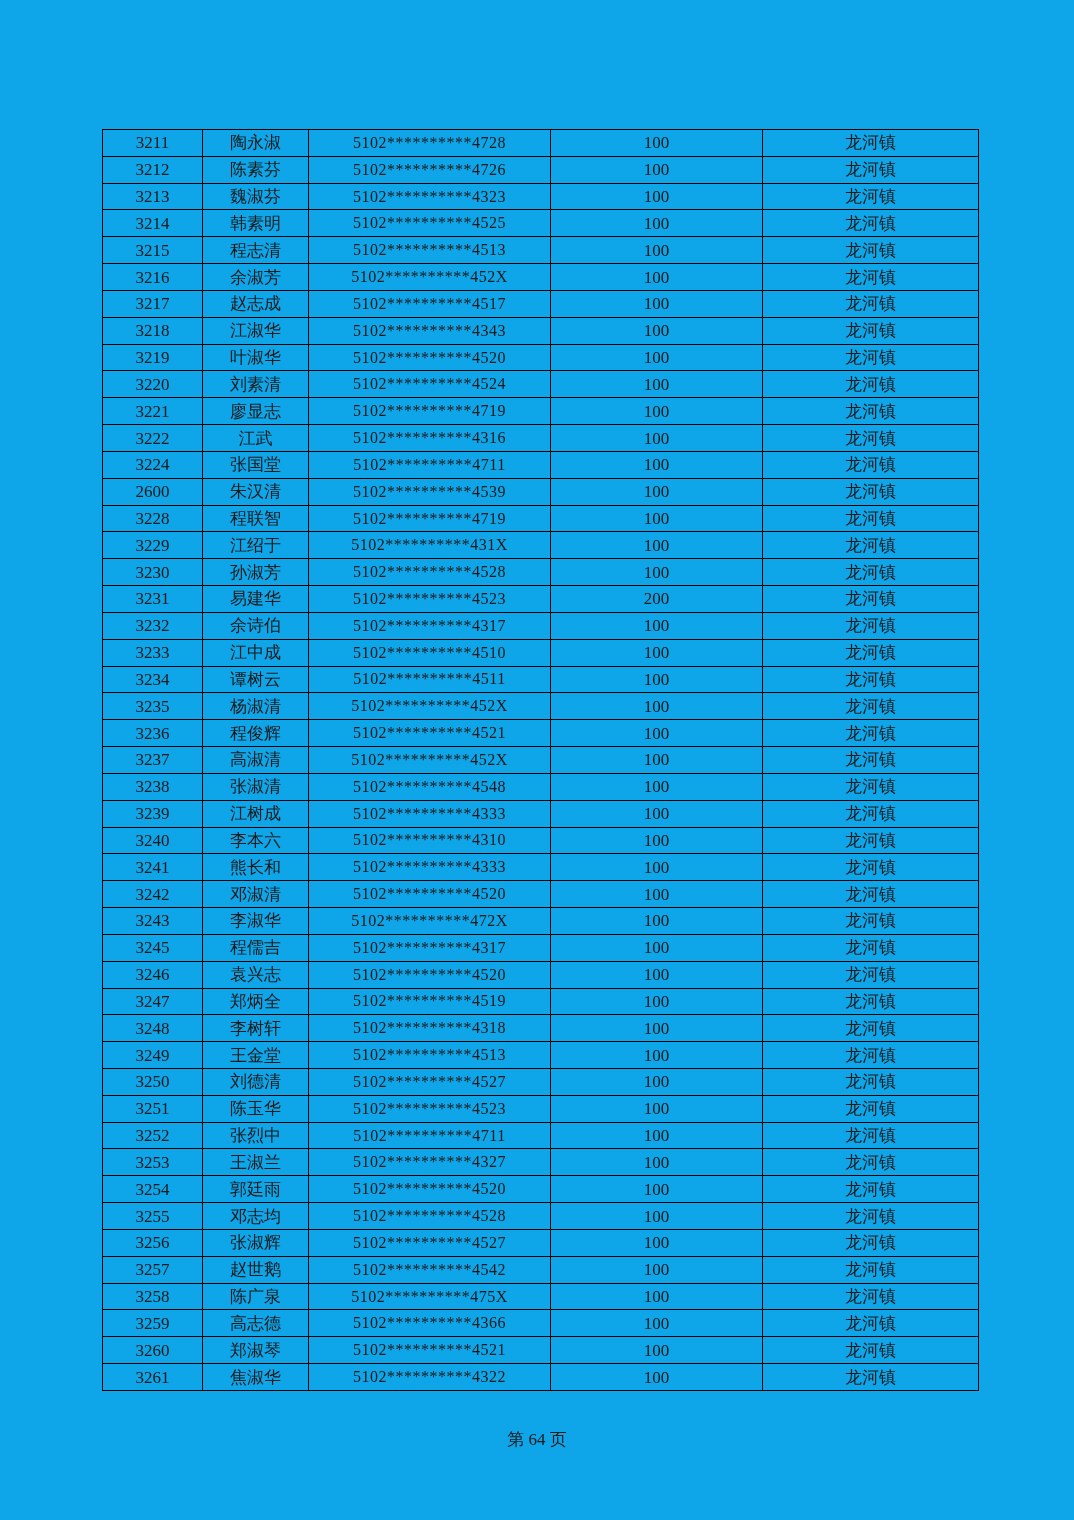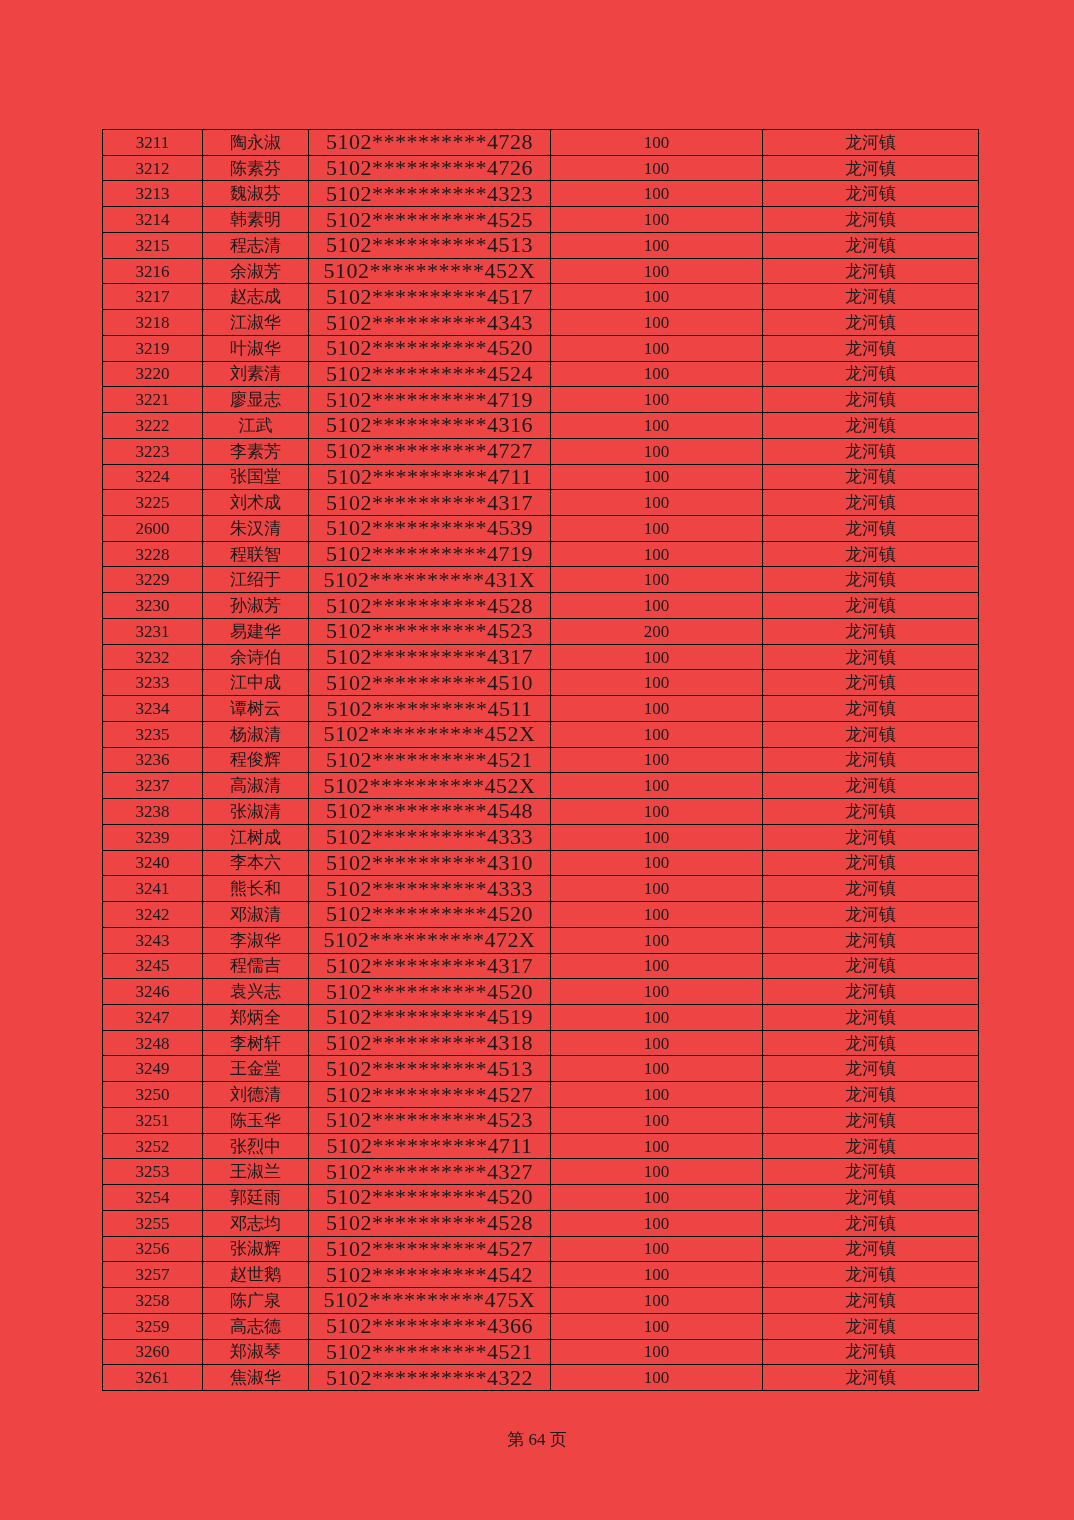--- a/index.html
+++ b/index.html
@@ -4,21 +4,21 @@
 <style>
   html, body {
     margin: 0;
     padding: 0;
     background: #ffffff;
   }
   .page {
     position: relative;
     width: 1074px;
     height: 1520px;
-    background: #ef4444;
+    background: #0ea5e9;
     font-family: "Liberation Serif", "DejaVu Serif", serif;
     color: #000000;
     overflow: hidden;
   }
   table.roster {
     position: absolute;
     left: 102px;
     top: 129px;
     width: 876px;
     height: 1262px;
@@ -30,21 +30,21 @@
     text-align: center;
     vertical-align: middle;
     padding: 0;
     font-size: 17px;
     line-height: 1;
     white-space: nowrap;
     overflow: hidden;
     color: #1a1a1a;
   }
   table.roster td.cell-id {
-    font-size: 22px;
+    font-size: 16px;
     letter-spacing: 0.5px;
   }
   table.roster td.cell-index,
   table.roster td.cell-amount {
     font-size: 17px;
   }
   .footer {
     position: absolute;
     top: 1428px;
     left: 0;
@@ -159,43 +159,29 @@
         </tr>
 
         <tr>
           <td class="cell-index">3222</td>
           <td class="cell-name">江武</td>
           <td class="cell-id">5102**********4316</td>
           <td class="cell-amount">100</td>
           <td class="cell-town">龙河镇</td>
         </tr>
 
-        <tr>
-          <td class="cell-index">3223</td>
-          <td class="cell-name">李素芳</td>
-          <td class="cell-id">5102**********4727</td>
-          <td class="cell-amount">100</td>
-          <td class="cell-town">龙河镇</td>
-        </tr>
 
         <tr>
           <td class="cell-index">3224</td>
           <td class="cell-name">张国堂</td>
           <td class="cell-id">5102**********4711</td>
           <td class="cell-amount">100</td>
           <td class="cell-town">龙河镇</td>
         </tr>
 
-        <tr>
-          <td class="cell-index">3225</td>
-          <td class="cell-name">刘术成</td>
-          <td class="cell-id">5102**********4317</td>
-          <td class="cell-amount">100</td>
-          <td class="cell-town">龙河镇</td>
-        </tr>
 
 
         <tr>
           <td class="cell-index">2600</td>
           <td class="cell-name">朱汉清</td>
           <td class="cell-id">5102**********4539</td>
           <td class="cell-amount">100</td>
           <td class="cell-town">龙河镇</td>
         </tr>
 

